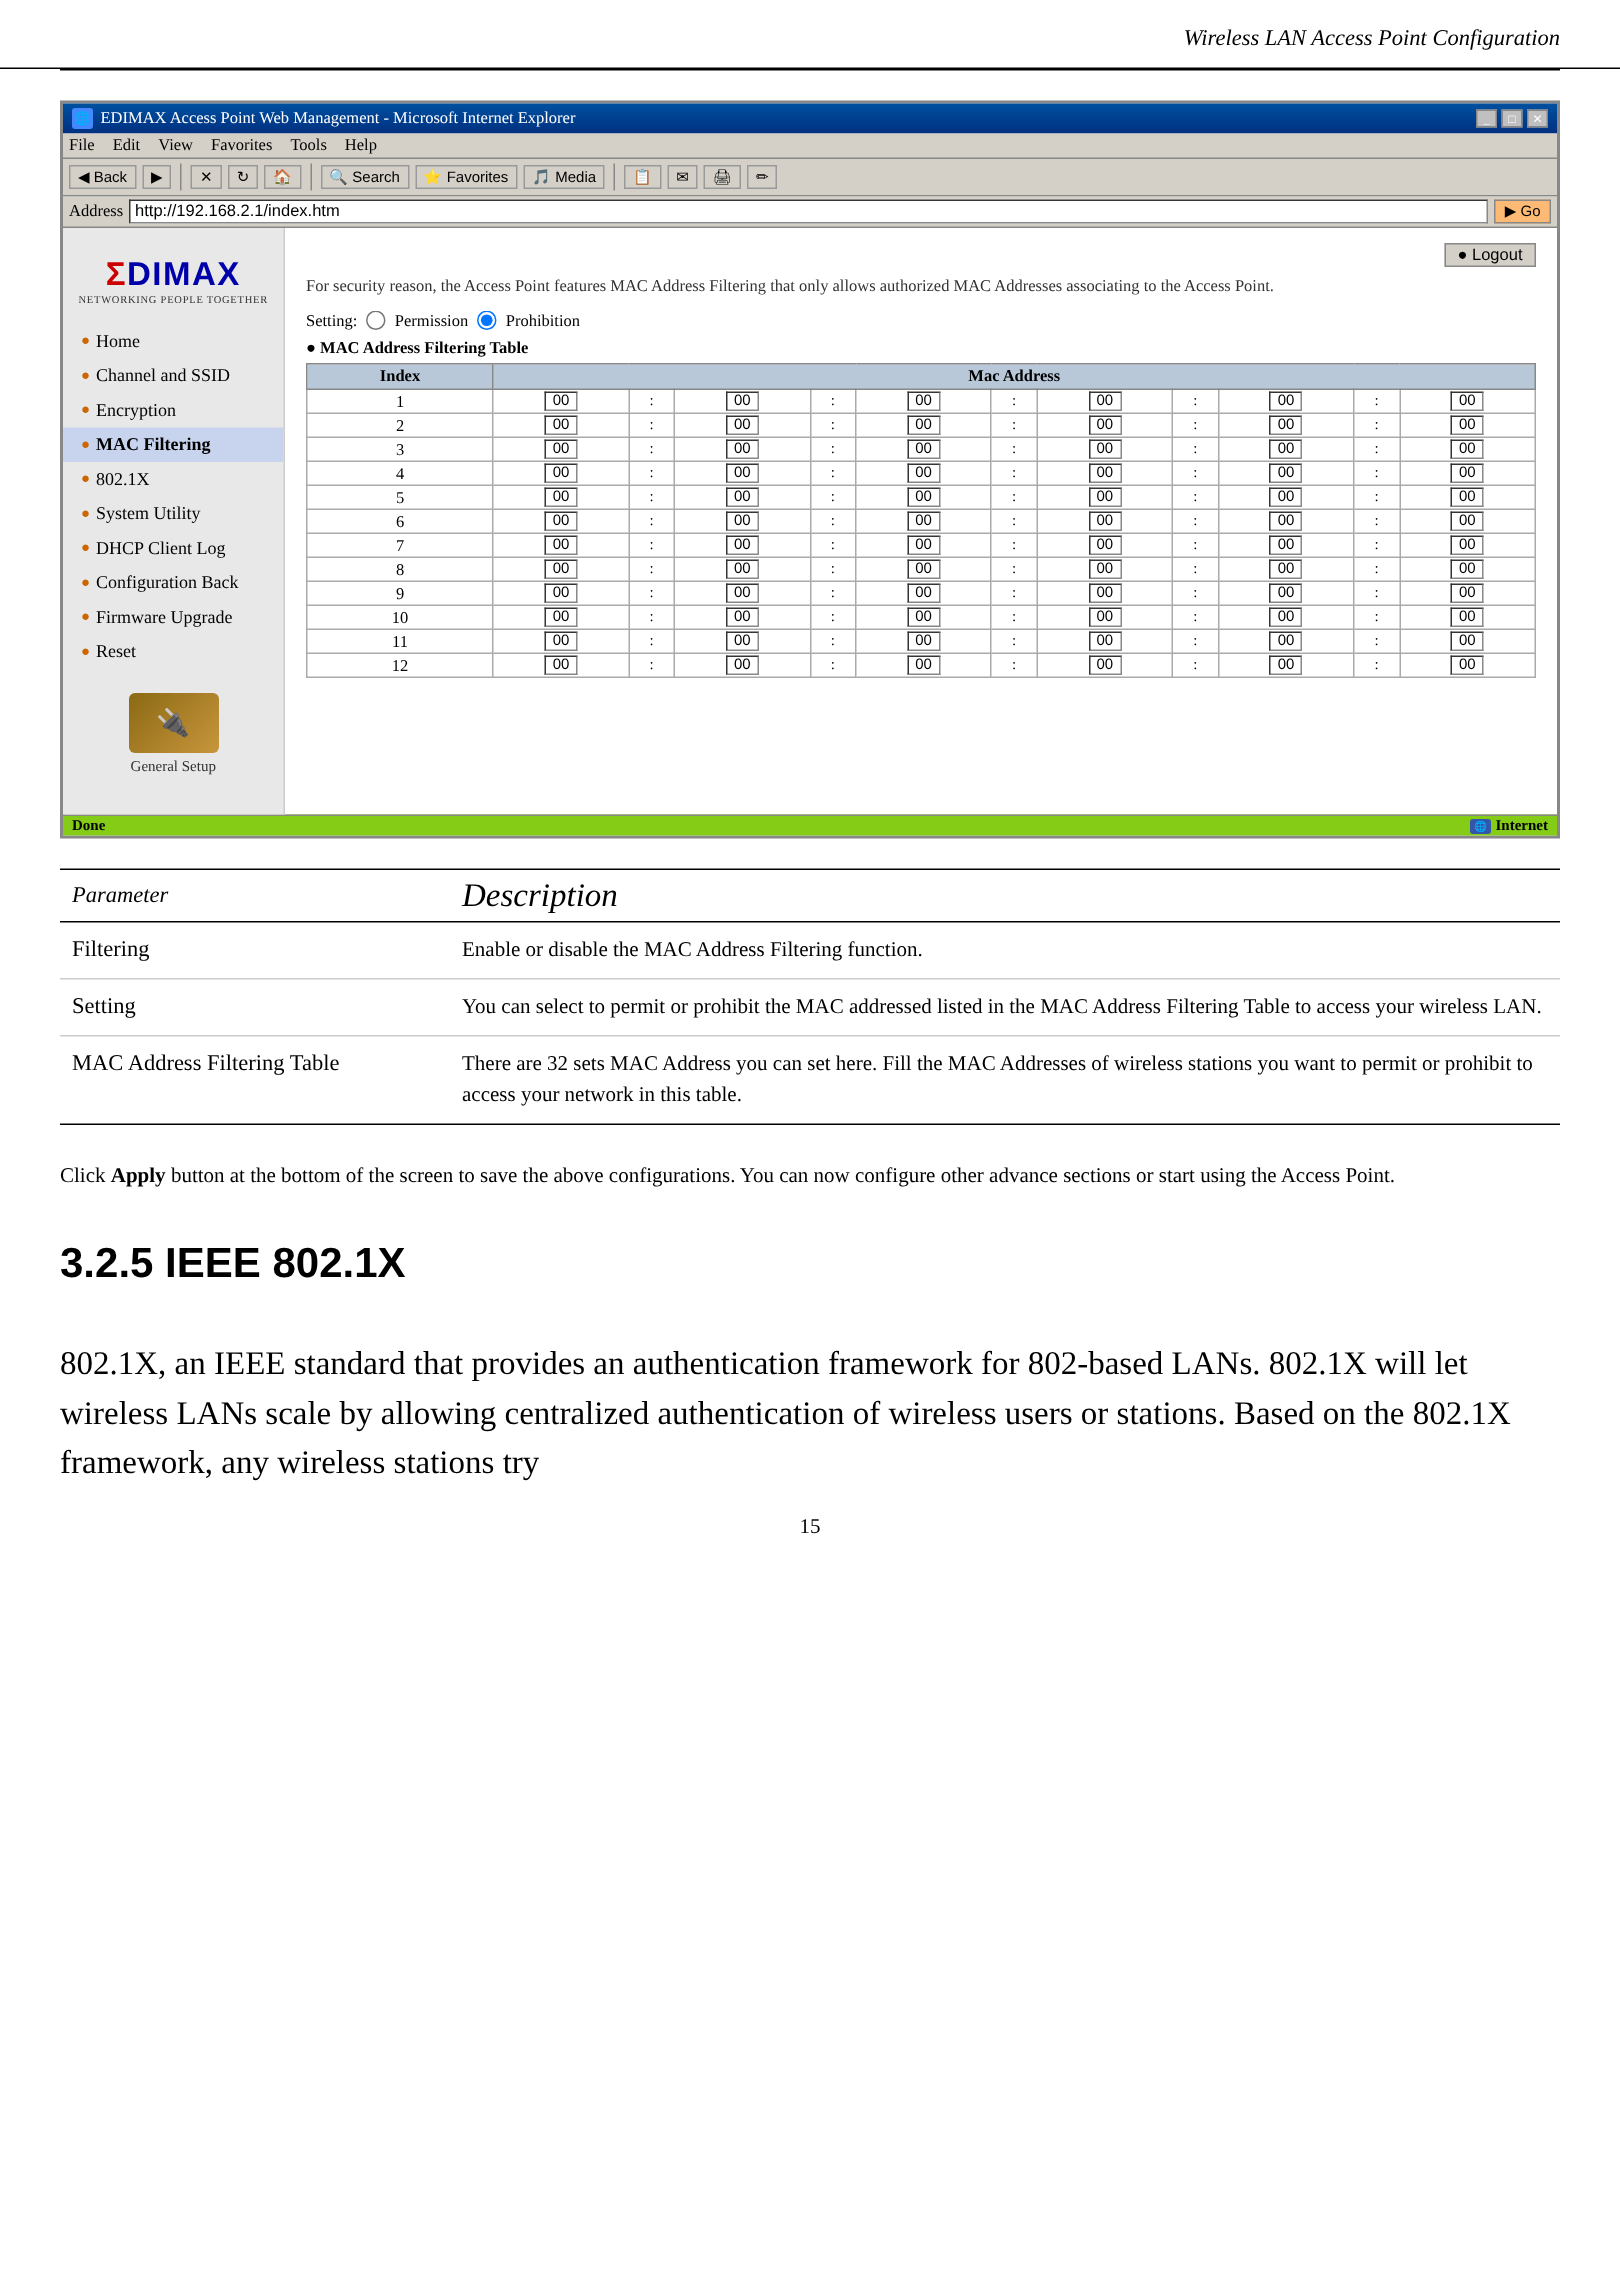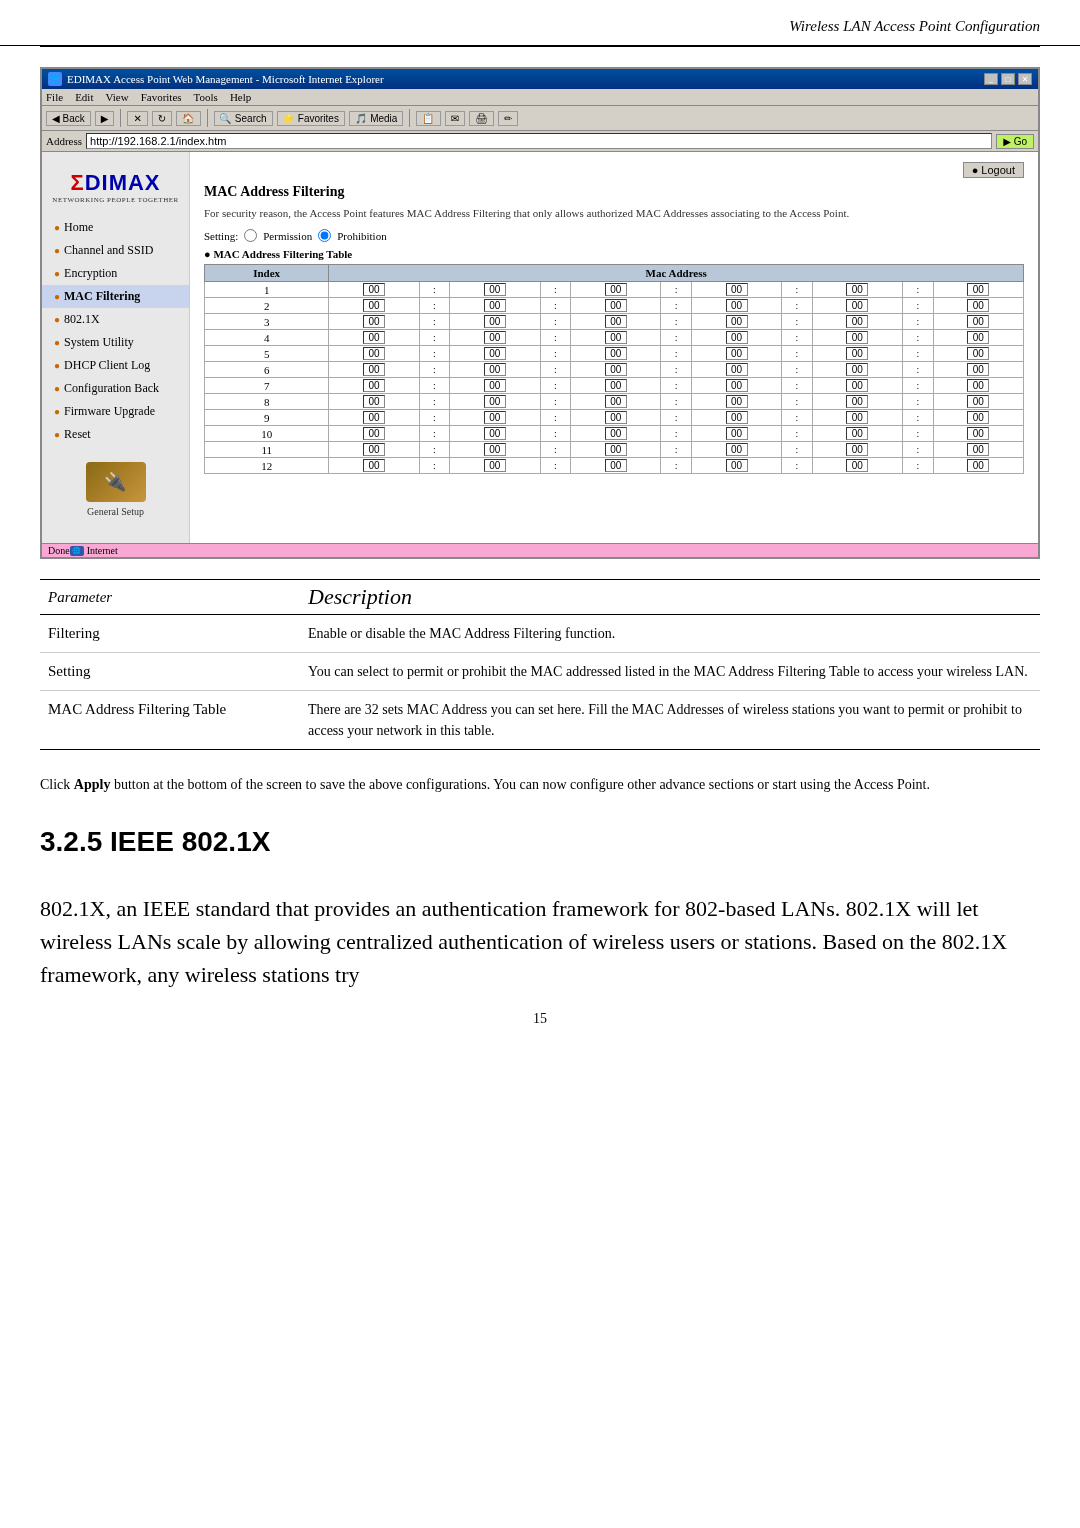--- a/index.html
+++ b/index.html
@@ -97,21 +97,21 @@
       justify-content: center;
     }
     .address-input {
       flex: 1;
       border: 1px inset #888;
       background: #fff;
       padding: 1px 3px;
       font-size: 11px;
     }
     .go-btn {
-      background: #bef264;
+      background: #fdba74;
       border: 1px solid #888;
       padding: 1px 6px;
       font-size: 10px;
       cursor: pointer;
     }
 
     
     .browser-content {
       background: #fff;
       display: flex;
@@ -240,26 +240,28 @@
       width: 22px;
       border: 1px inset #888;
       padding: 0 2px;
       font-size: 10px;
       text-align: center;
     }
     .mac-sep { font-size: 10px; }
 
     
     .browser-statusbar {
-      background: #f9a8d4;
+      background: #84cc16;
       border-top: 1px solid #888;
       padding: 1px 6px;
       font-size: 10px;
       display: flex;
+      justify-content: space-between;
       align-items: center;
+      font-weight: bold;
     }
     .status-internet {
       display: flex; align-items: center; gap: 3px;
     }
     .internet-icon {
       width: 14px; height: 10px;
       background: #3355aa;
       border-radius: 2px;
       font-size: 7px;
       color: #fff;
@@ -452,21 +454,20 @@
         <div class="router-icon">🔌</div>
         <div class="general-setup-label">General Setup</div>
       </div>
     </div>
 
     <div class="main-panel">
       <div class="logout-bar">
         <button class="logout-btn">● <span>Logout</span></button>
       </div>
 
-      <div class="mac-title">MAC Address Filtering</div>
       <div class="mac-description">For security reason, the Access Point features MAC Address Filtering that only allows authorized MAC Addresses associating to the Access Point.</div>
 
 
       <div class="filter-row">
         <span>Setting:</span>
         <input type="radio" name="setting" id="permission" style="">
         <label for="permission">Permission</label>
         <input type="radio" name="setting" id="prohibition" checked="" style="">
         <label for="prohibition">Prohibition</label>
       </div>

